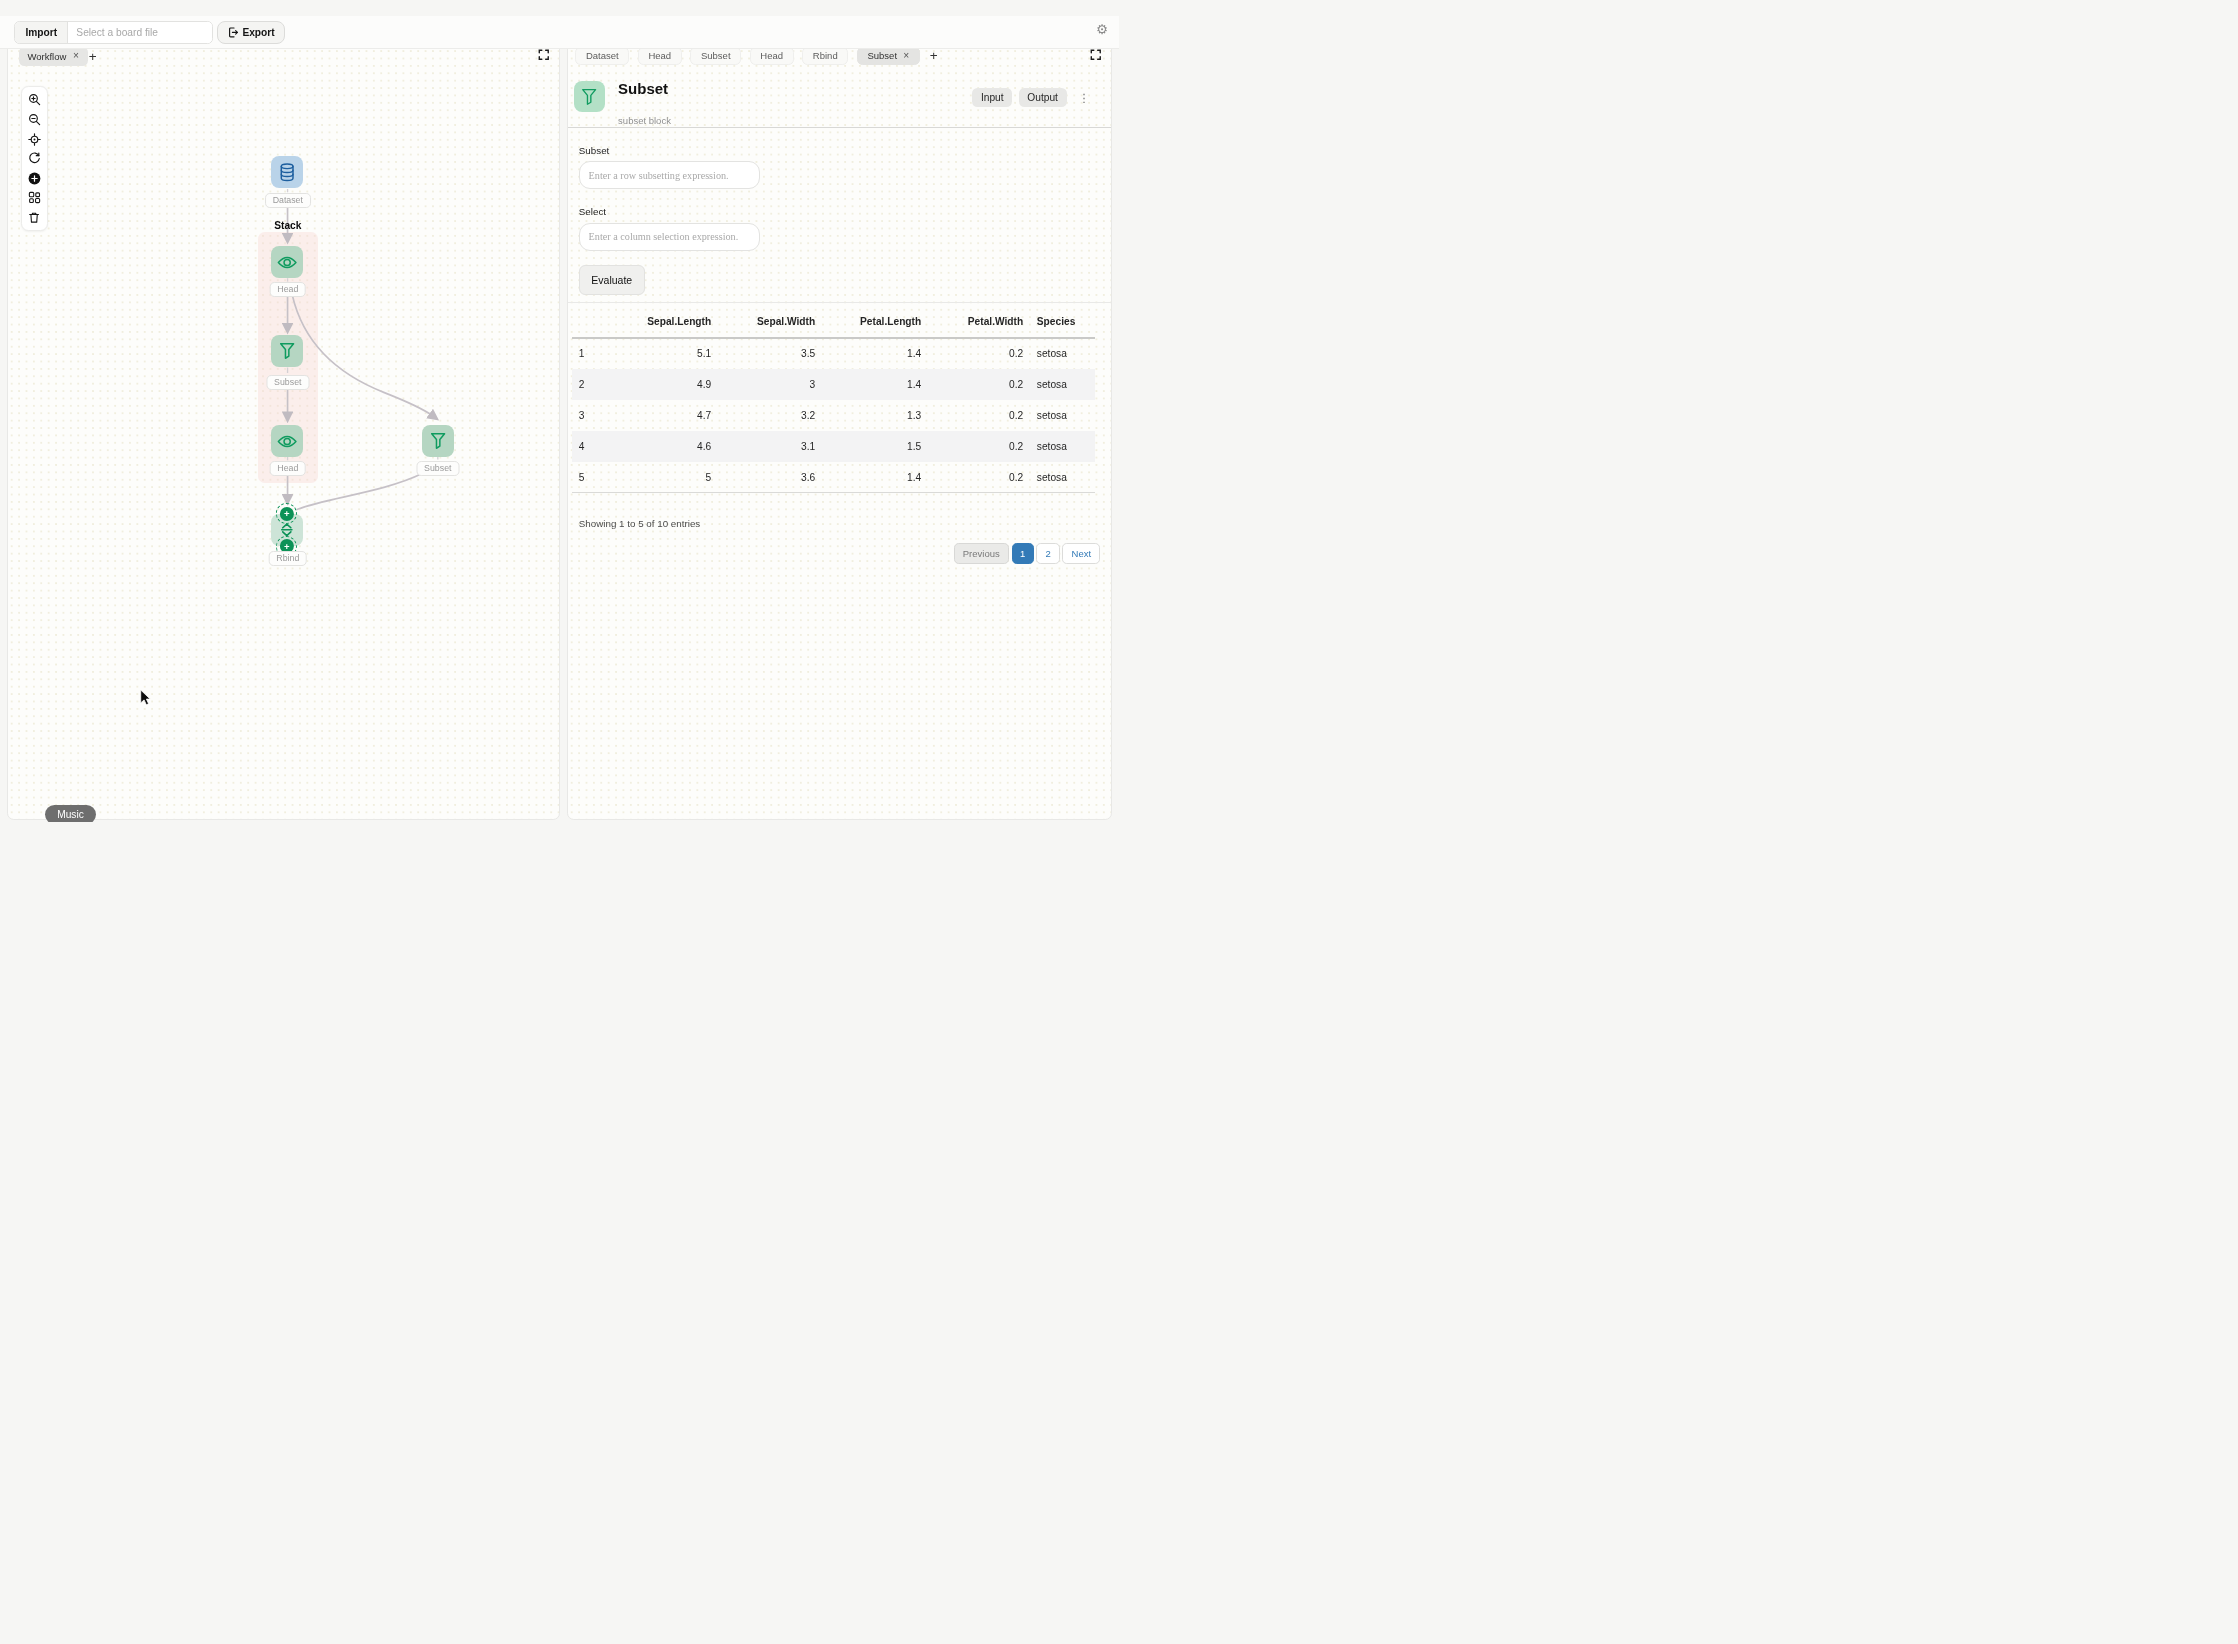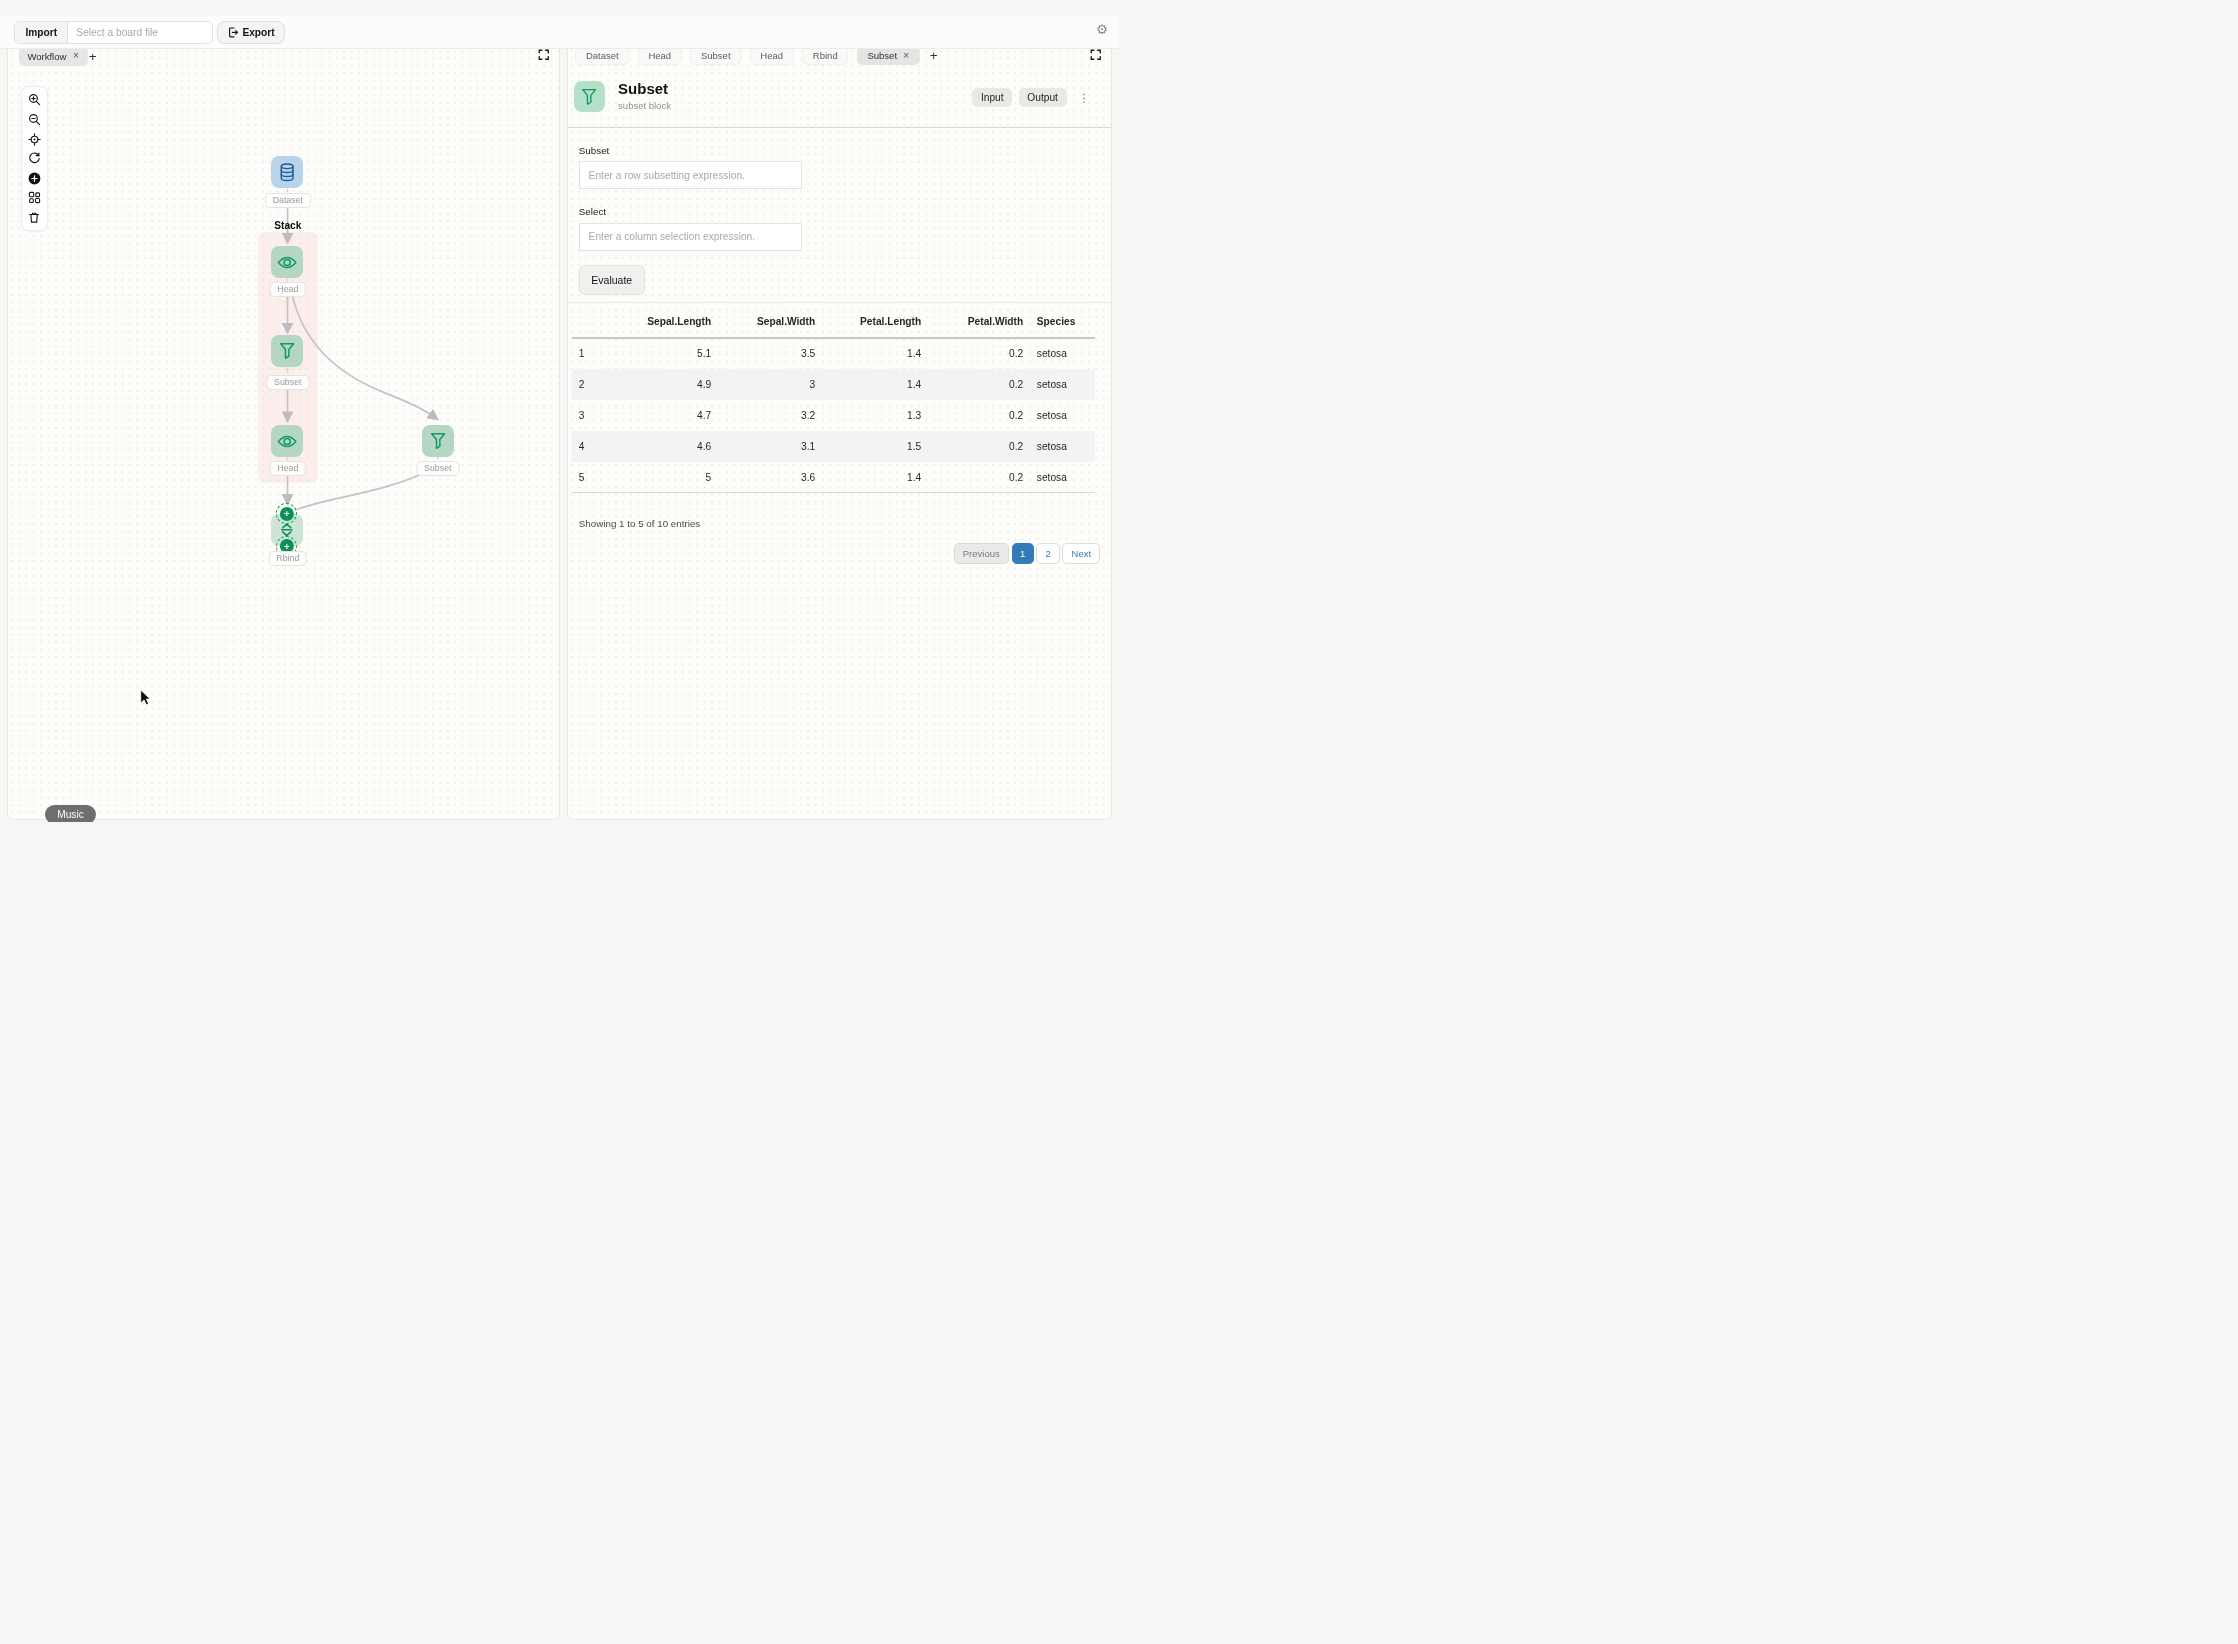--- a/index.html
+++ b/index.html
@@ -55,30 +55,30 @@
   
   .rp-tabs { position:absolute; left:7.4px; top:6.8px; display:flex; align-items:center; gap:8.8px; z-index:5; }
   .rp-tab { height:18.3px; display:flex; align-items:center; padding:0 9.5px; border:0.7px solid #efefed; background:#f9f9f7; border-radius:5.4px; font-size:9.5px; color:#5c5c5c; cursor:pointer; white-space:nowrap; }
   .rp-tab.active { background:#e4e4e2; border-color:#e4e4e2; color:#333; gap:6.1px; }
   .rp-add-tab { font-size:13.5px; color:#333; margin-left:1.4px; cursor:pointer; }
 
   .rp-header { position:absolute; left:6.1px; top:41px; display:flex; align-items:flex-start; z-index:4; }
   .rp-block-icon { width:30.5px; height:31px; border-radius:8.1px; background:#b3e0c6; display:flex; align-items:center; justify-content:center; }
   .rp-title-wrap { margin-left:13.5px; }
   .rp-title { font-size:15px; font-weight:700; color:#111; line-height:1.1; }
-  .rp-subtitle { margin-top:2px; font-size:9.5px; color:#909090; }
+  .rp-subtitle { margin-top:17px; font-size:9.5px; color:#909090; }
   .rp-header-right { position:absolute; right:22px; top:48px; display:flex; align-items:center; gap:6.1px; z-index:4; }
   .rp-btn { height:19px; padding:0 8.8px; background:#e8e8e6; border:none; border-radius:5.4px; font-size:10.2px; color:#262626; display:flex; align-items:center; font-family:"Liberation Sans",sans-serif; cursor:pointer; }
   .kebab { margin-left:5.4px; color:#6f6f6f; font-size:11.5px; cursor:pointer; letter-spacing:-0.7px; }
 
   .rp-divider-strong { position:absolute; left:0; right:0; top:87px; border-top:1.4px solid #d8d8d6; }
   .rp-body { position:absolute; left:0; right:0; top:88px; }
   .rp-form { padding:0 10.8px; }
   .rp-label { margin-top:17px; font-size:9.8px; color:#1c1c1c; }
-  .rp-input { margin-top:5.4px; width:223px; height:28px; border:0.7px solid #e3e3e1; border-radius:1px; background:#fff; padding:0 8.8px; font-size:10.2px; color:#333; font-family:Liberation Sans, sans-serif; display:block; }
+  .rp-input { margin-top:5.4px; width:181px; height:28px; border:0.7px solid #e3e3e1; border-radius:11px; background:#fff; padding:0 8.8px; font-size:10.2px; color:#333; font-family:Liberation Serif, serif; display:block; }
   .evaluate { margin-top:14.2px; height:30px; padding:0 11.5px; background:#f0f0ee; border:0.7px solid #e2e2e0; border-radius:6.1px; font-size:10.5px; color:#111; font-family:"Liberation Sans",sans-serif; cursor:pointer; }
   .rp-divider-light { margin-top:6.8px; border-top:0.7px solid #e9e9e7; }
 
   table.data { width:523px; margin:0 4px; border-collapse:collapse; font-size:10.2px; color:#262626; table-layout:fixed; }
   table.data th { font-weight:700; padding:13.5px 6.8px 9.5px; border-bottom:2px double #c9c9c7; text-align:right; }
   table.data th.left, table.data td.left { text-align:left; }
   table.data td { padding:0 6.8px; height:31px; text-align:right; }
   table.data tbody tr.striped { background:#f3f3f4; }
   table.data tbody tr:last-child td { border-bottom:0.7px solid #dadad8; }
   td.species, th.species { padding-left:21.7px; }

